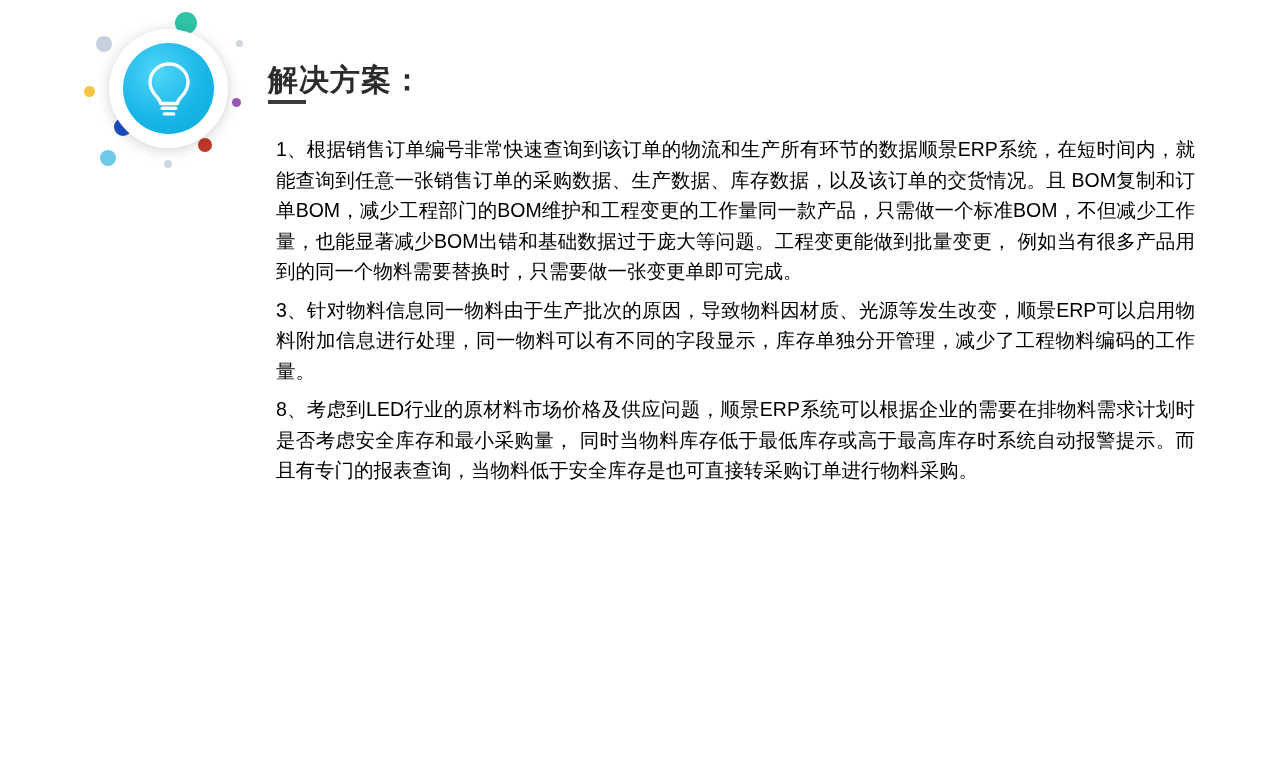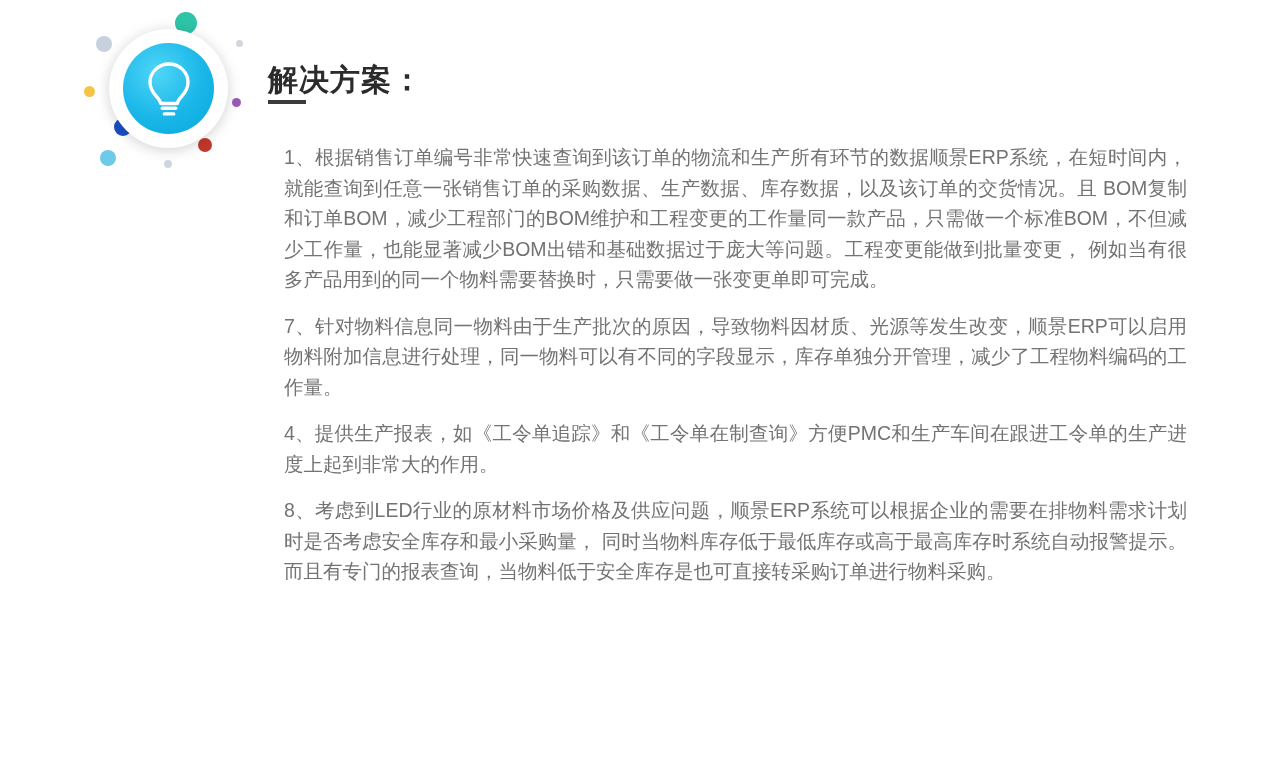--- a/index.html
+++ b/index.html
@@ -94,22 +94,22 @@
   
   .content {
     position: absolute;
     left: 268px;
     top: 126px;
     width: 935px;
   }
   .para {
     font-size: 19.5px;
     line-height: 30.5px;
-    color: #737373;
-    margin: 16px;
+    color: #000000;
+    margin: 8px;
     text-align: justify;
     text-justify: inter-ideograph;
   }
 </style>
 </head>
 <body>
 
 <div class="page">
 
   <div class="bulb-graphic">
@@ -131,18 +131,17 @@
         <rect x="21.6" y="54.2" width="12.8" height="3.4" rx="1.7" fill="#ffffff"></rect>
       </svg>
     </div>
   </div>
 
   <h1 class="title">解决方案：</h1>
   <div class="title-rule"></div>
 
   <div class="content">
     <p class="para">1、根据销售订单编号非常快速查询到该订单的物流和生产所有环节的数据顺景ERP系统，在短时间内，就能查询到任意一张销售订单的采购数据、生产数据、库存数据，以及该订单的交货情况。且 BOM复制和订单BOM，减少工程部门的BOM维护和工程变更的工作量同一款产品，只需做一个标准BOM，不但减少工作量，也能显著减少BOM出错和基础数据过于庞大等问题。工程变更能做到批量变更， 例如当有很多产品用到的同一个物料需要替换时，只需要做一张变更单即可完成。</p>
-    <p class="para">7、针对物料信息同一物料由于生产批次的原因，导致物料因材质、光源等发生改变，顺景ERP可以启用物料附加信息进行处理，同一物料可以有不同的字段显示，库存单独分开管理，减少了工程物料编码的工作量。</p>
-    <p class="para">4、提供生产报表，如《工令单追踪》和《工令单在制查询》方便PMC和生产车间在跟进工令单的生产进度上起到非常大的作用。</p>
+    <p class="para">3、针对物料信息同一物料由于生产批次的原因，导致物料因材质、光源等发生改变，顺景ERP可以启用物料附加信息进行处理，同一物料可以有不同的字段显示，库存单独分开管理，减少了工程物料编码的工作量。</p>
     <p class="para">8、考虑到LED行业的原材料市场价格及供应问题，顺景ERP系统可以根据企业的需要在排物料需求计划时是否考虑安全库存和最小采购量， 同时当物料库存低于最低库存或高于最高库存时系统自动报警提示。而且有专门的报表查询，当物料低于安全库存是也可直接转采购订单进行物料采购。</p>
   </div>
 
 </div>
 
 </body></html>

